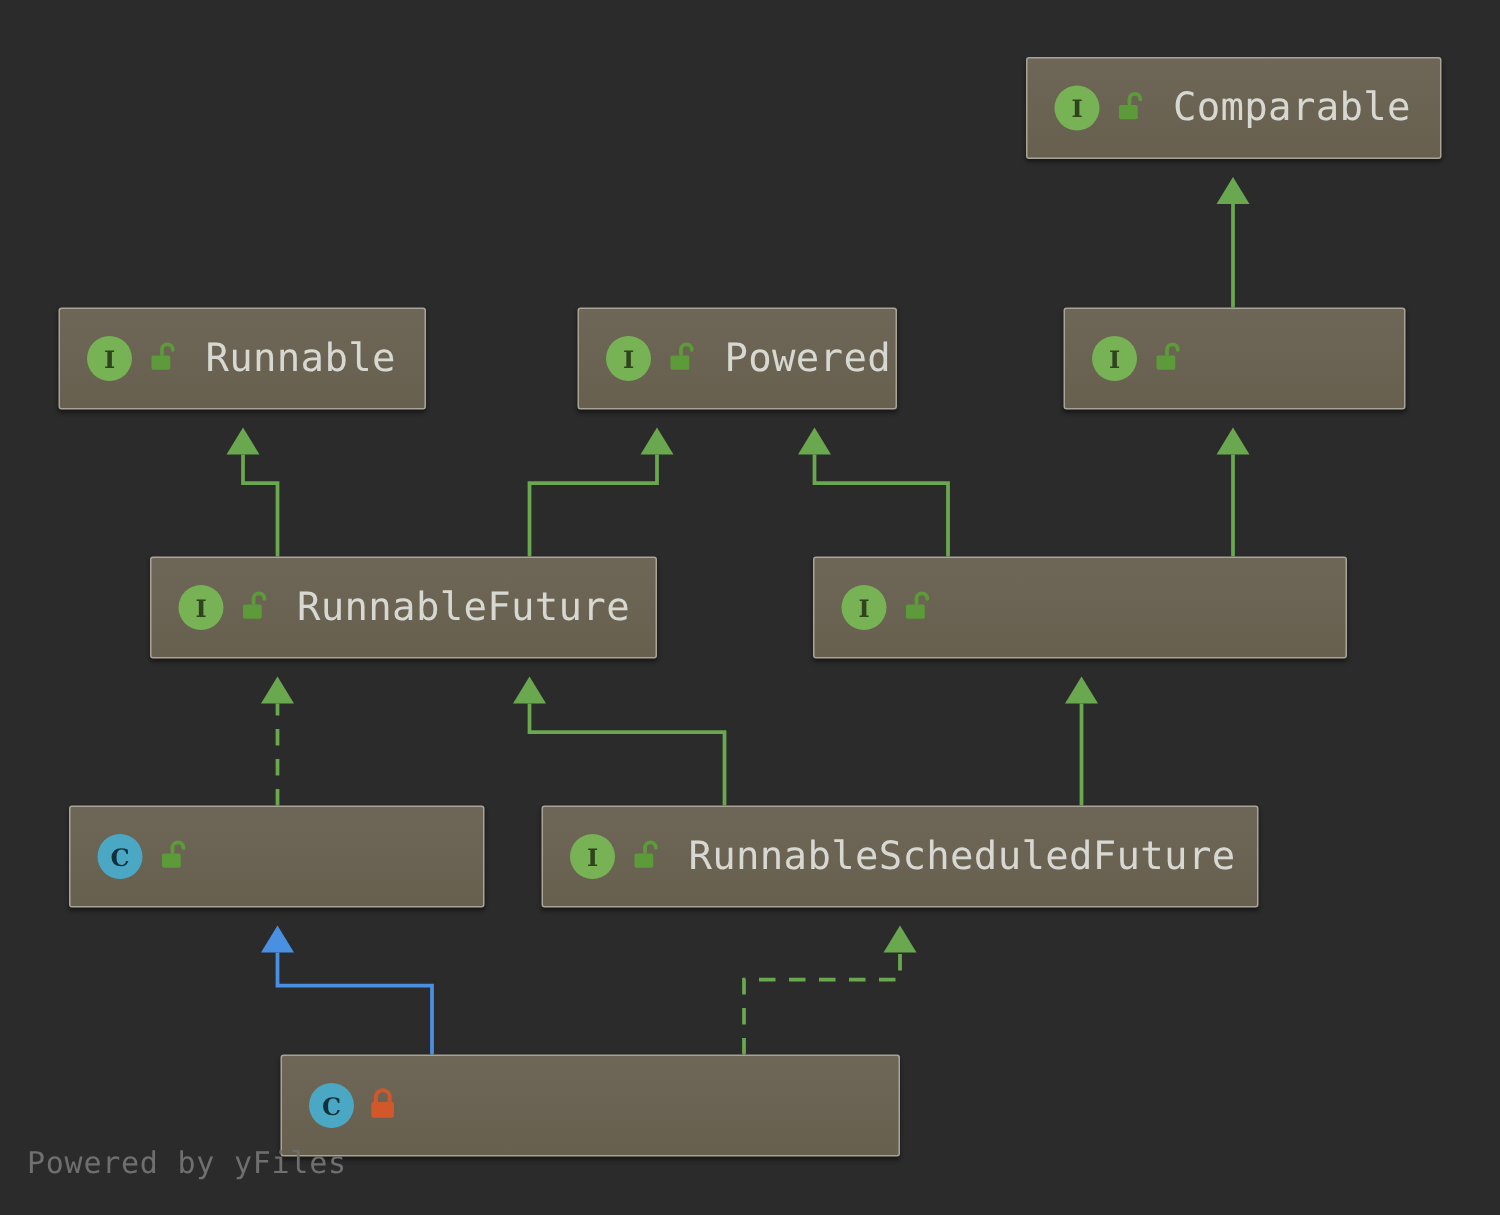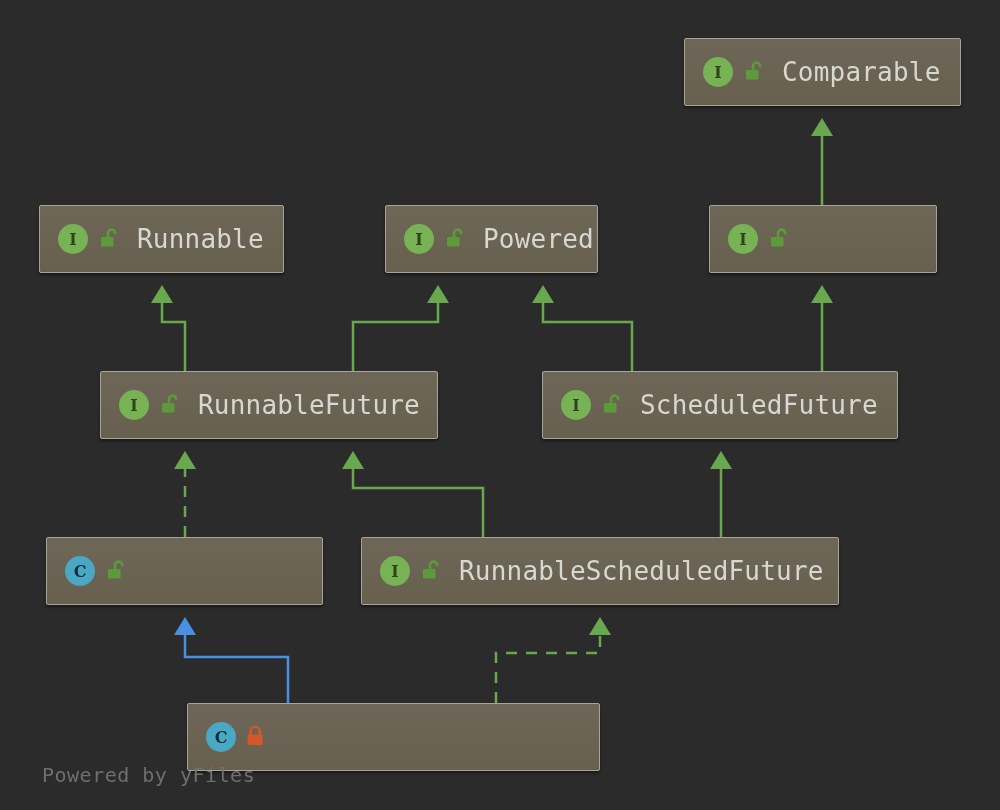--- a/index.html
+++ b/index.html
@@ -75,21 +75,20 @@
     white-space: nowrap;
   }
   .watermark {
     position: absolute;
     left: 18px;
     top: 763px;
     color: #6f6f6f;
     font-size: 20px;
     font-family: "DejaVu Sans Mono", "Liberation Mono", monospace;
     letter-spacing: 0.5px;
-    margin-left: 24px;
   }
 </style>
 </head>
 <body>
 
 <div id="canvas">
 
   <svg id="edges" viewBox="0 0 1000 810" xmlns="http://www.w3.org/2000/svg">
       <polyline points="822,205 822,136" fill="none" stroke="#6aa84f" stroke-width="2.5" stroke-linejoin="miter"></polyline>
       <polygon points="822,118 833,136 811,136" fill="#6aa84f"></polygon>
@@ -164,21 +163,20 @@
         <span class="node-label">RunnableFuture</span>
       </div>
       <div class="node" style="left: 542px; top: 371px; width: 356px; height: 68px;">
         <span class="node-icon-type iface">I</span>
         <span class="lock-icon">
           <svg width="22" height="24" viewBox="0 0 22 24" xmlns="http://www.w3.org/2000/svg">
             <path d="M11 9 V6.2 a3.6 3.6 0 0 1 7.2 0" fill="none" stroke="#5c9a3a" stroke-width="2.6" stroke-linecap="round"></path>
             <rect x="4" y="10" width="12.5" height="9.5" rx="1.2" fill="#5c9a3a"></rect>
           </svg>
         </span>
-        <span class="node-label">ScheduledFuture</span>
       </div>
       <div class="node" style="left: 46px; top: 537px; width: 277px; height: 68px;">
         <span class="node-icon-type cls">C</span>
         <span class="lock-icon">
           <svg width="22" height="24" viewBox="0 0 22 24" xmlns="http://www.w3.org/2000/svg">
             <path d="M11 9 V6.2 a3.6 3.6 0 0 1 7.2 0" fill="none" stroke="#5c9a3a" stroke-width="2.6" stroke-linecap="round"></path>
             <rect x="4" y="10" width="12.5" height="9.5" rx="1.2" fill="#5c9a3a"></rect>
           </svg>
         </span>
       </div>

